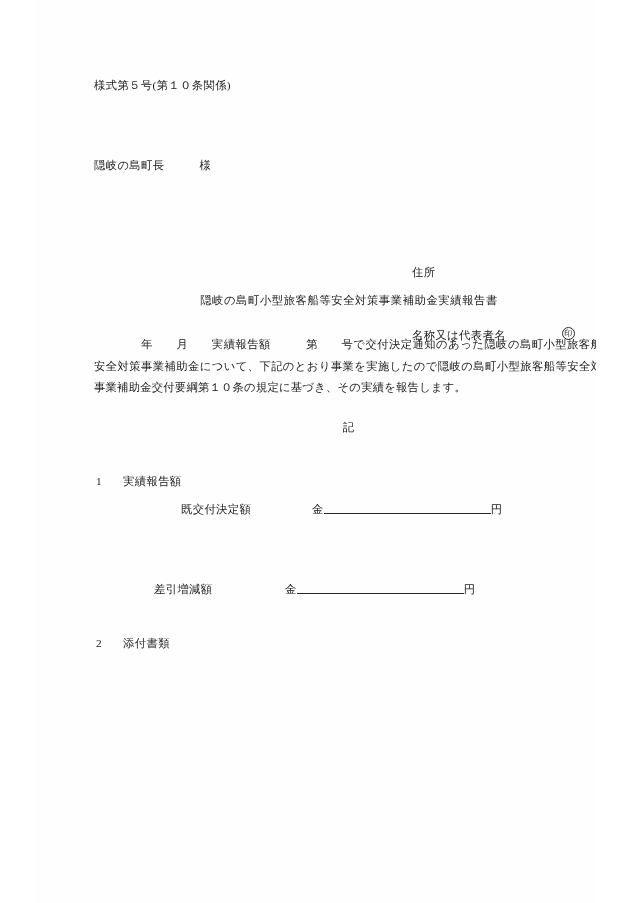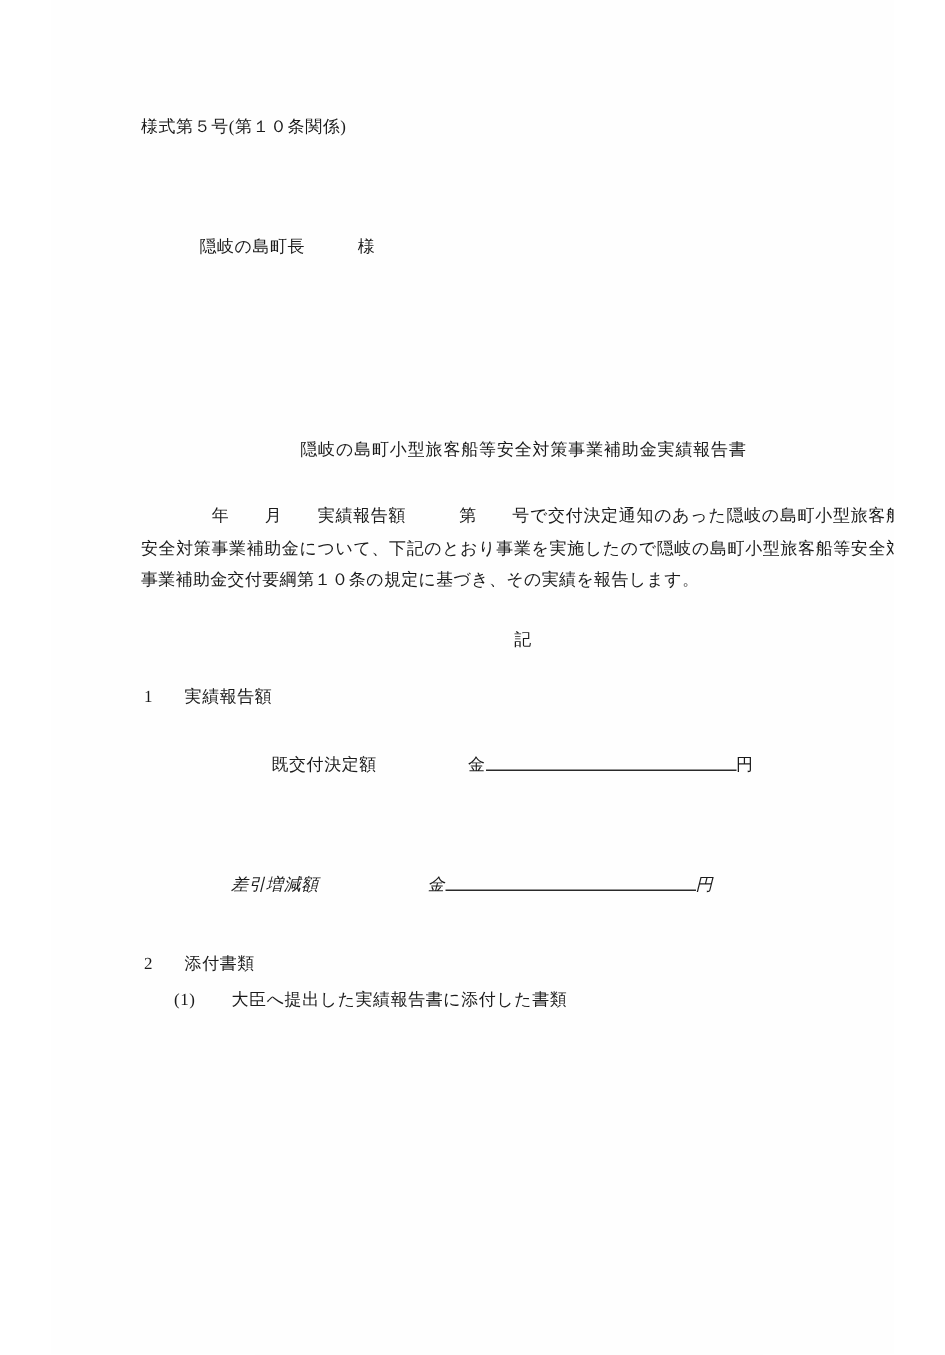--- a/index.html
+++ b/index.html
@@ -35,21 +35,20 @@
   .date-line {
     left: 60px;
     top: 120px;
     width: 520px;
     text-align: right;
     white-space: pre;
   }
   .addressee {
     left: 60px;
     top: 160px;
-    margin-left: 39px;
   }
   .sig-block {
     left: 378px;
     top: 220px;
     line-height: 21px;
   }
   .sig-row { white-space: pre; }
   .seal {
     display: inline-block;
     width: 11px;
@@ -83,21 +82,21 @@
   }
   .ki {
     left: 0;
     top: 422px;
     width: 630px;
     text-align: center;
     letter-spacing: 1px;
   }
   .sec1-head {
     left: 62px;
-    top: 460px;
+    top: 476px;
     text-align: right;
   }
   .amount-row {
     left: 120px;
     white-space: pre;
   }
   .amount-row .label {
     display: inline-block;
     width: 131px;
   }
@@ -105,52 +104,55 @@
   .amount-row .rule {
     display: inline-block;
     width: 167px;
     border-bottom: 1px solid #2a2a2a;
     height: 11px;
     vertical-align: -1px;
     margin: 0 0px;
   }
   .r1 { top: 502px; padding-left: 27px; }
   .r2 { top: 542px; }
-  .r3 { top: 582px; font-style: italic; }
+  .r3 { top: 582px; }
   .sec2-head {
     left: 62px;
     top: 638px;
   }
   .sec2-item {
     left: 82px;
     top: 662px;
     white-space: pre;
   }
 </style>
 </head>
 <body>
 
 <div class="page">
 
   <div class="abs t form-no">様式第５号(第１０条関係)</div>
 
 
   <div class="abs t addressee">隠岐の島町長　　　様</div>
 
+  <div class="abs t sig-block">
+    <div class="sig-row">住所</div>
+    <div class="sig-row"><span>名称又は代表者名</span><span style="display:inline-block;width:56px;"></span><span class="seal">印</span></div>
+  </div>
 
   <div class="abs t doc-title">隠岐の島町小型旅客船等安全対策事業補助金実績報告書</div>
 
   <div class="abs t body-para">　　　　年　　月　　実績報告額　　　第　　号で交付決定通知のあった隠岐の島町小型旅客船等安全対策事業補助金について、下記のとおり事業を実施したので隠岐の島町小型旅客船等安全対策事業補助金交付要綱第１０条の規定に基づき、その実績を報告します。</div>
 
   <div class="abs t ki">記</div>
 
   <div class="abs t sec1-head"><span>1</span><span style="display:inline-block;width:21px;"></span><span>実績報告額</span></div>
 
   <div class="abs t amount-row r1"><span class="label">既交付決定額</span><span class="kin">金</span><span class="rule"></span><span>円</span></div>
 
 
   <div class="abs t amount-row r3"><span class="label">差引増減額</span><span class="kin">金</span><span class="rule"></span><span>円</span></div>
 
   <div class="abs t sec2-head"><span>2</span><span style="display:inline-block;width:21px;"></span><span>添付書類</span></div>
 
-  <div class="abs t sec2-item"><span>(1)</span><span style="display:inline-block;width:24px;"></span><span>大臣へ提出した実績報告書に添付した書類</span></div>
 
 </div>
 
 </body></html>

